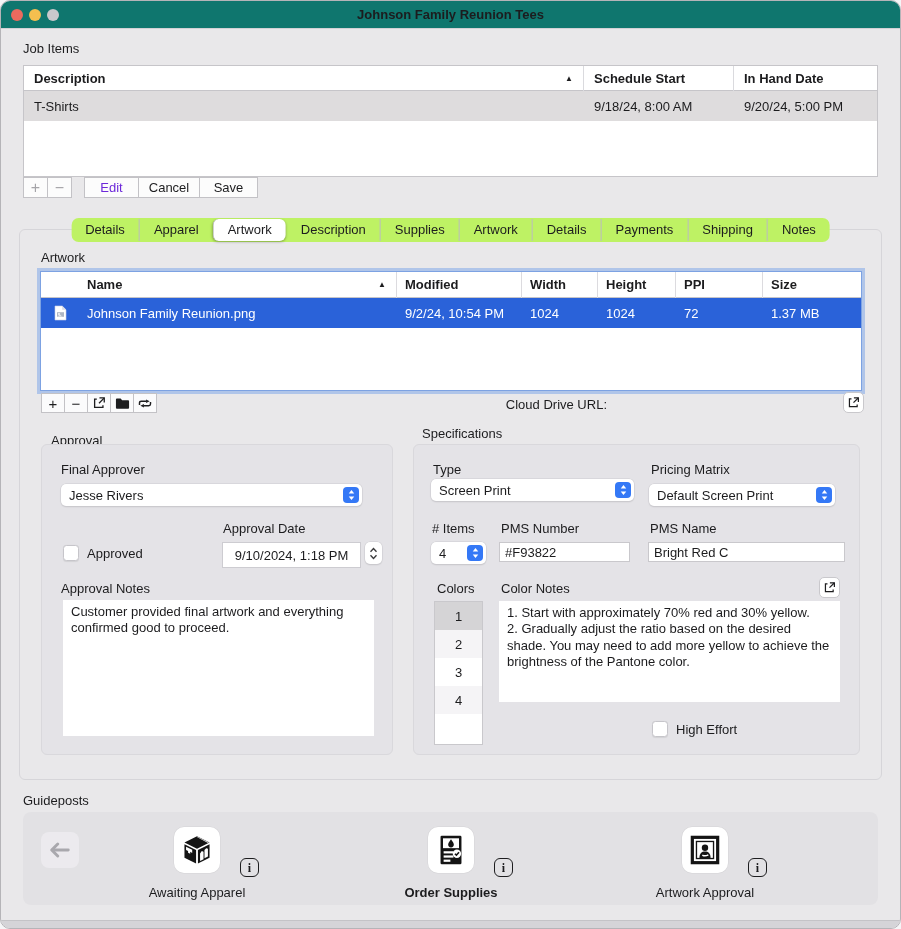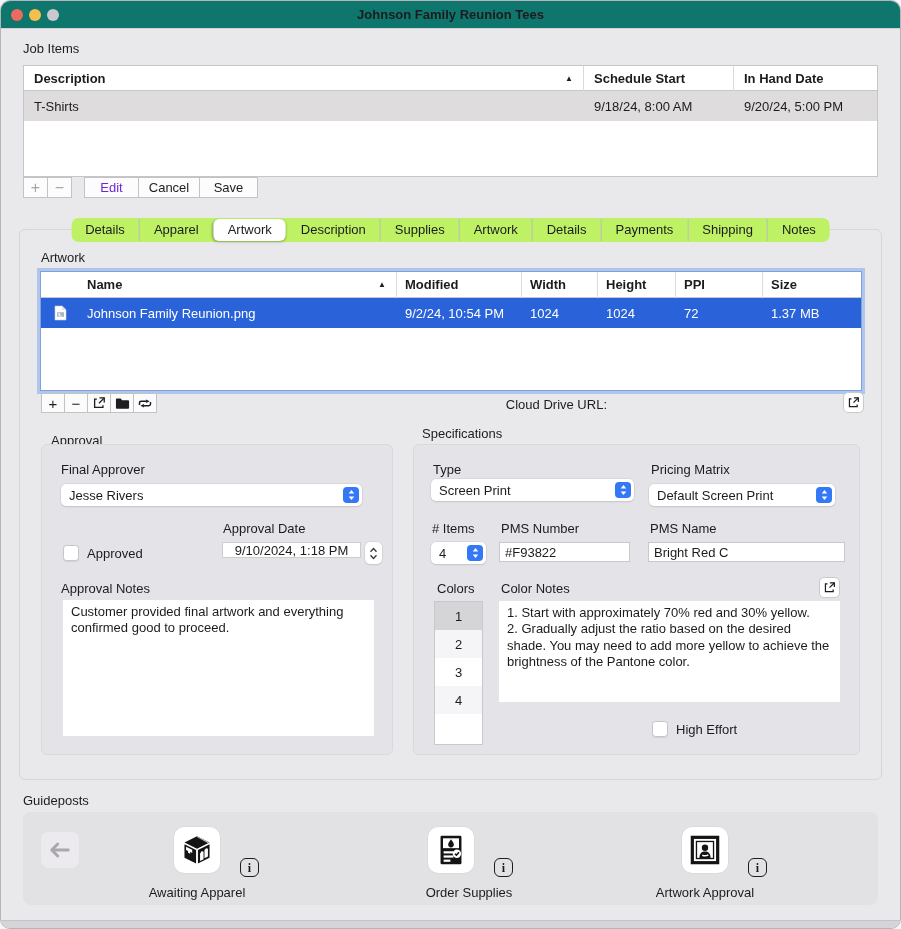--- a/index.html
+++ b/index.html
@@ -87,21 +87,21 @@
   .popup { position:absolute; height:22px; background:#fff; border-radius:5px;
            box-shadow:0 0 0 0.5px #cdccd1, 0 1px 1.5px rgba(0,0,0,.15);
            display:flex; align-items:center; justify-content:space-between; padding-left:8px; }
   .popup-caps { width:16px; height:16px; background:#3478f6; border-radius:4px; margin-right:3px;
                 display:flex; align-items:center; justify-content:center; flex:none; }
 
   .checkbox { position:absolute; width:16px; height:16px; background:#fff; border:1px solid #c6c5ca;
               border-radius:3.5px; box-shadow:0 0.5px 1px rgba(0,0,0,.08); }
   .cb-label { position:absolute; }
 
-  .datefield { position:absolute; left:221px; top:541px; width:139px; height:16px; background:#fff;
+  .datefield { position:absolute; left:221px; top:541px; width:139px; height:26px; background:#fff;
                border:1px solid #cdccd1; display:flex; align-items:center; justify-content:center; }
   .stepper { position:absolute; left:364px; top:541px; width:17px; height:22px; background:#fff;
              border-radius:5px; box-shadow:0 0 0 0.5px #cdccd1, 0 1px 1.5px rgba(0,0,0,.15);
              display:flex; flex-direction:column; align-items:center; justify-content:center; gap:1px; }
 
   .notes { position:absolute; background:#fff; padding:4px 8px; line-height:1.25;
            white-space:pre-line; overflow:hidden; }
   .n-approval { left:62px; top:599px; width:311px; height:136px; }
   .n-colors { left:498px; top:600px; width:341px; height:101px; }
 
@@ -375,21 +375,21 @@
       <rect x="6" y="14" width="8" height="1.8" fill="#ffffff"></rect>
       <rect x="6" y="17.4" width="8" height="1.8" fill="#ffffff"></rect>
       <rect x="6" y="20.8" width="5.5" height="1.8" fill="#ffffff"></rect>
       <circle cx="16.8" cy="16" r="3.4" fill="#ffffff"></circle>
       <path d="M15.2 16 L16.4 17.2 L18.5 14.8" fill="none" stroke="#141414" stroke-width="1.3"></path>
     </svg>
   </div>
   <div class="info-btn" style="left:493px;">
     <span>i</span>
   </div>
-  <div class="gp-item-label" style="left:368px;">Order Supplies</div>
+  <div class="gp-item-label" style="left:350px;font-weight:bold;">Order Supplies</div>
 
   <div class="gicon" style="left:681px;">
     <svg width="32" height="32" viewBox="0 0 24 24">
       <rect x="2.5" y="2.5" width="19" height="19" fill="none" stroke="#141414" stroke-width="2.4"></rect>
       <rect x="5.6" y="5.6" width="12.8" height="12.8" fill="none" stroke="#141414" stroke-width="1"></rect>
       <circle cx="12" cy="10.3" r="2.4" fill="#141414"></circle>
       <path d="M7.8 18.2 C7.8 14.6 9.6 13.2 12 13.2 C14.4 13.2 16.2 14.6 16.2 18.2 Z" fill="#141414"></path>
       <path d="M10 15.8 Q12 17 14.5 15.6" fill="none" stroke="#ffffff" stroke-width="1.1"></path>
     </svg>
   </div>

